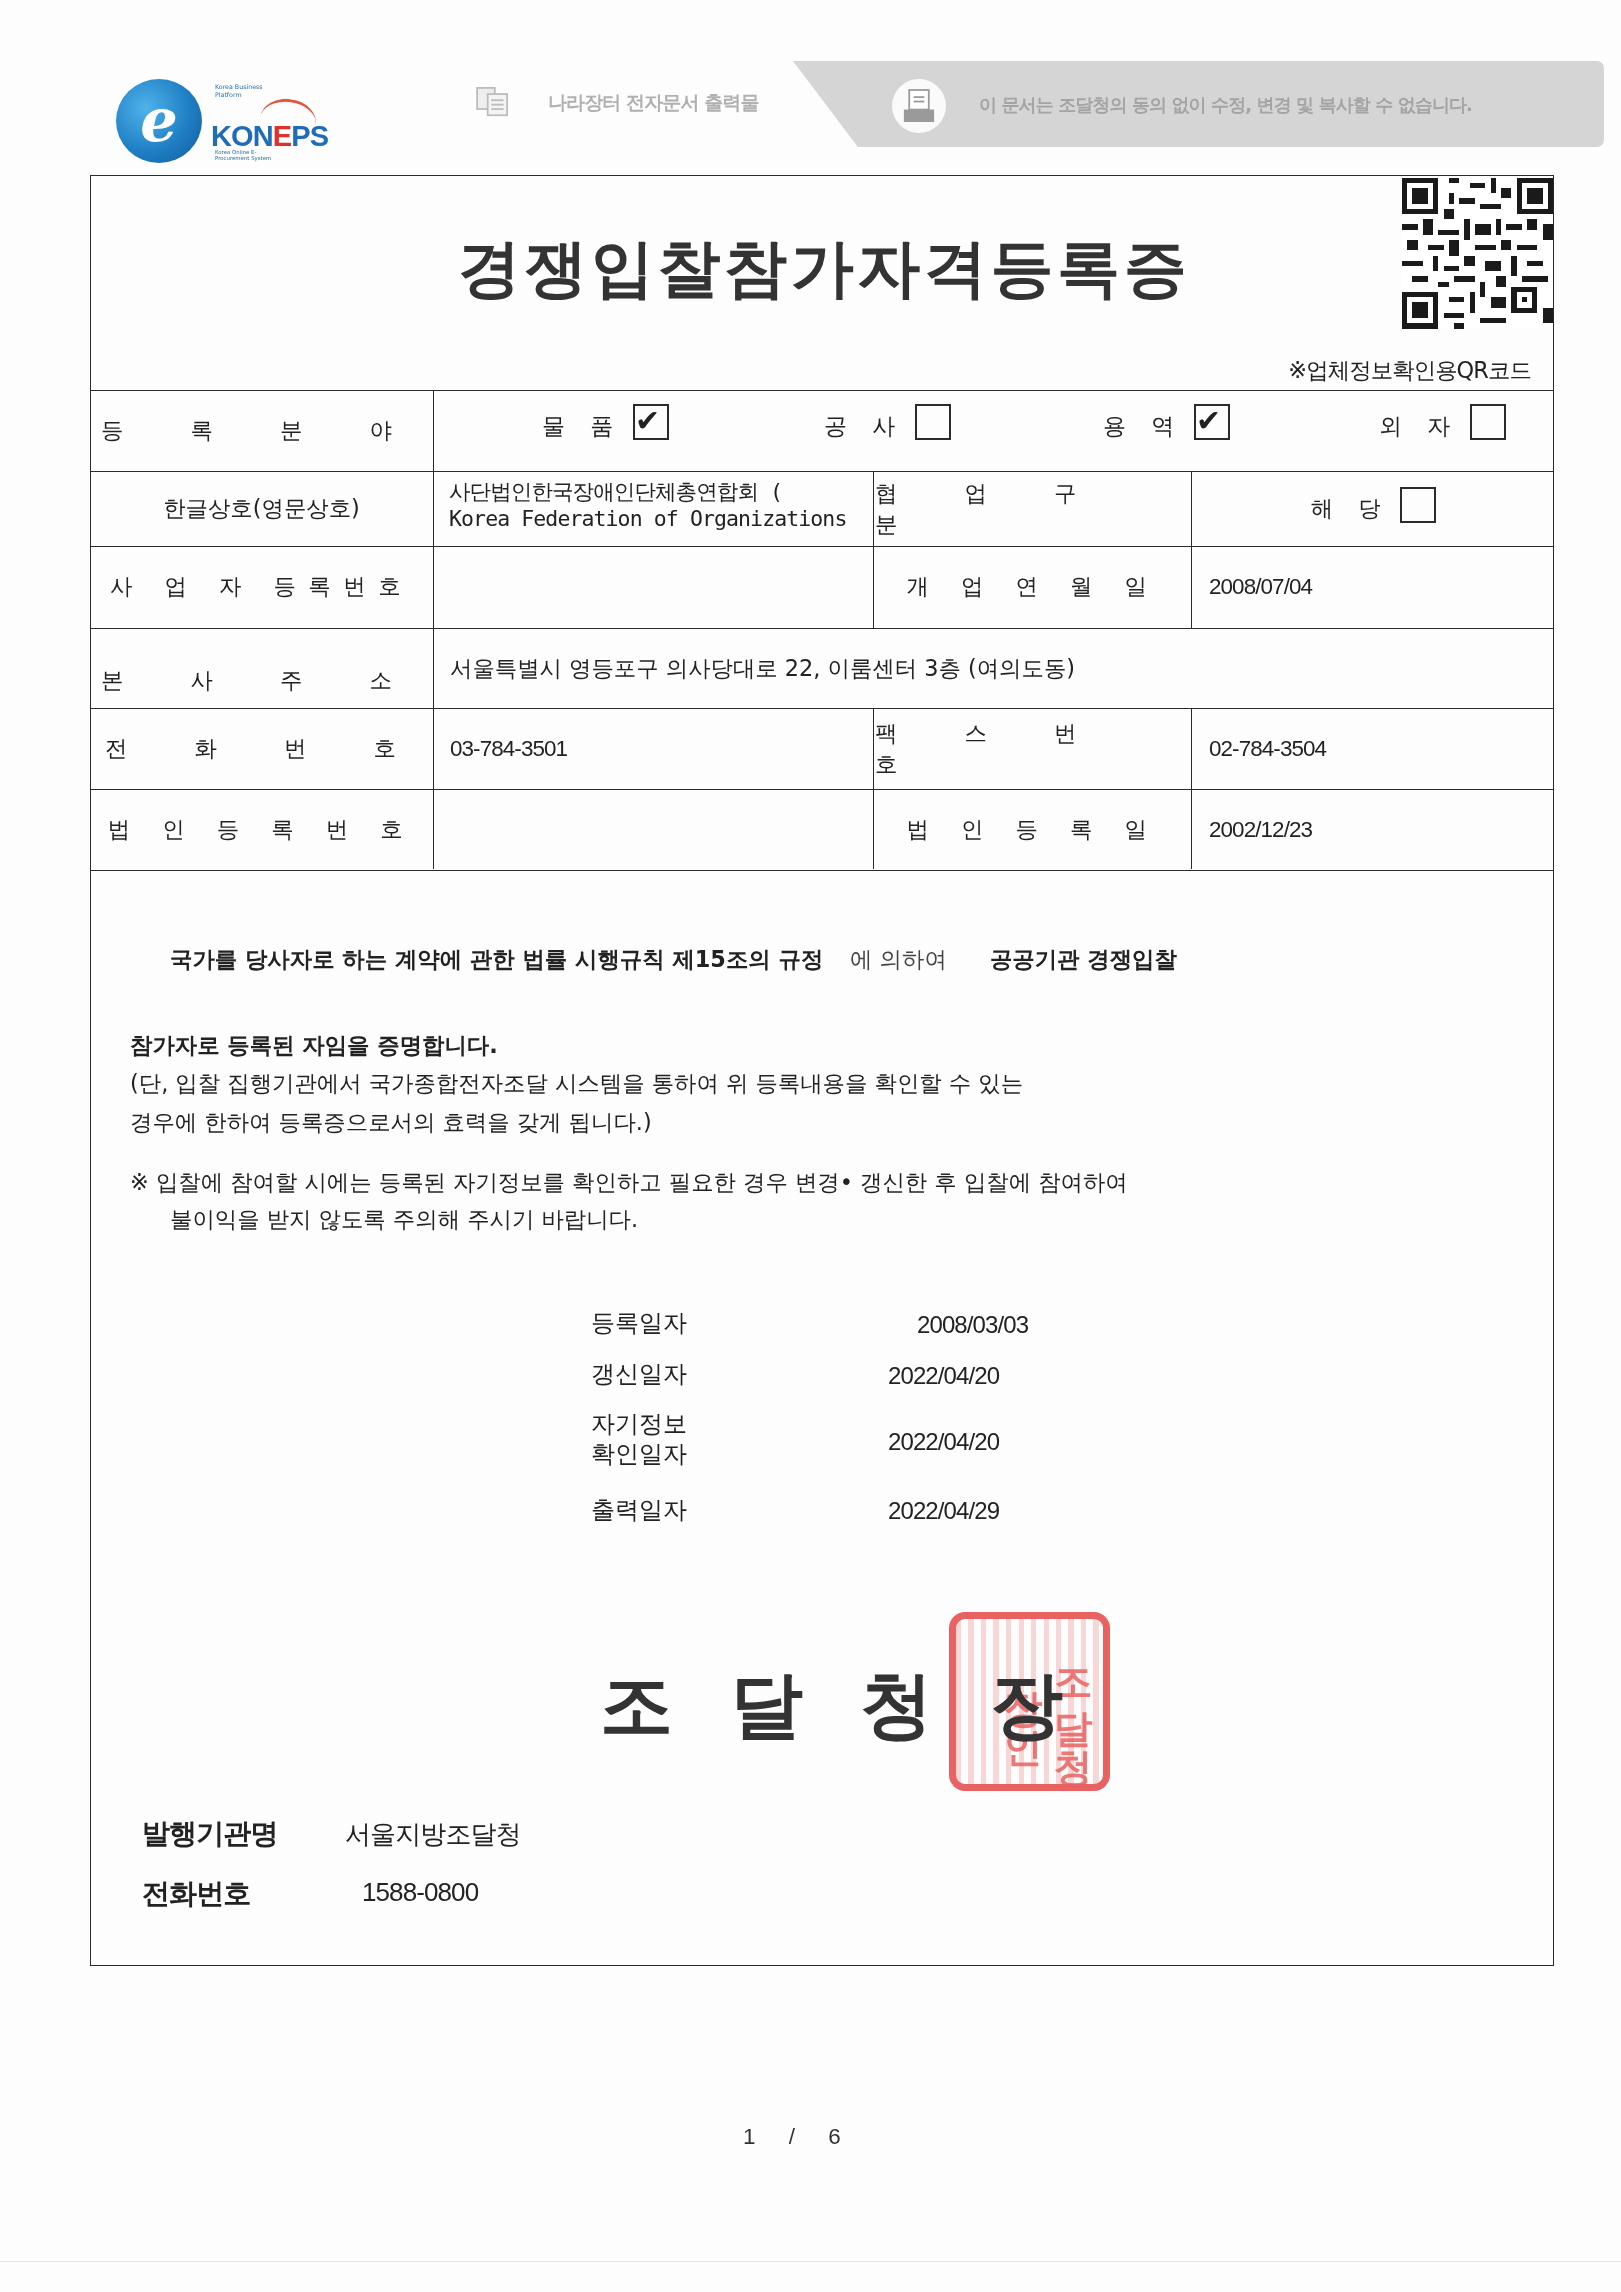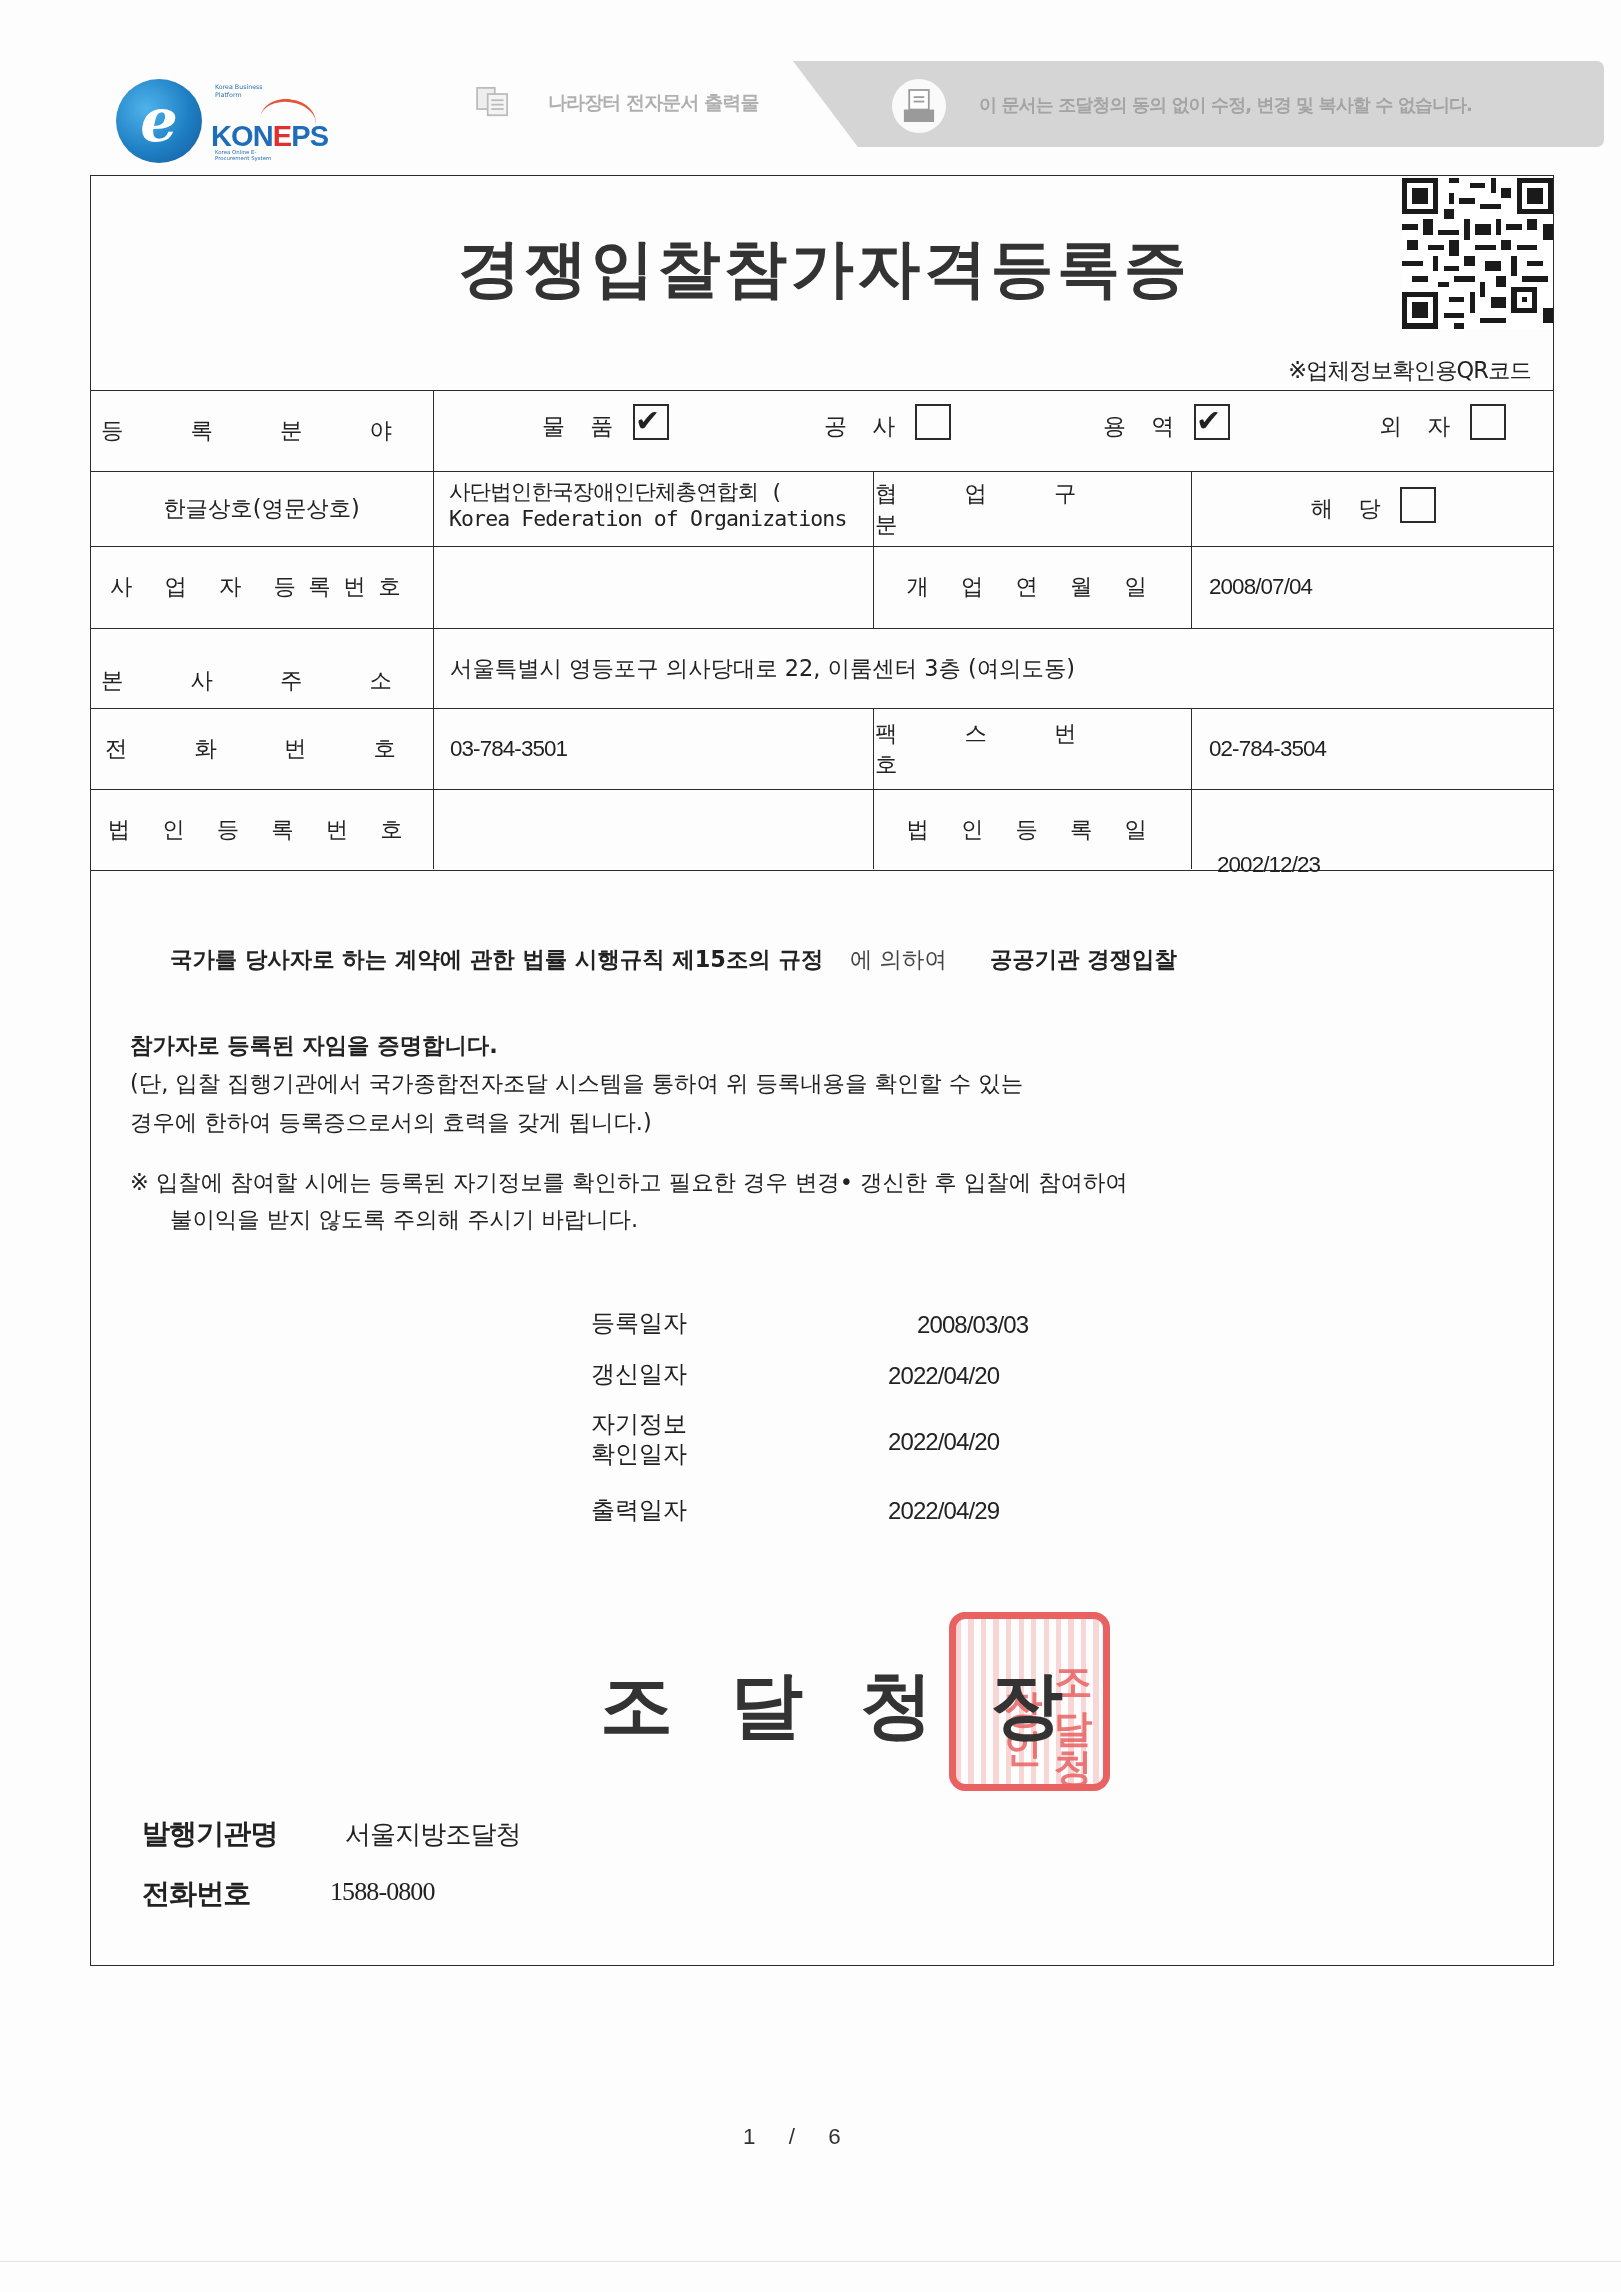--- a/index.html
+++ b/index.html
@@ -245,21 +245,21 @@
 <div class="abs cell left" style="left:434px; top:628px; width:1119px; height:81px;">서울특별시 영등포구 의사당대로 22, 이룸센터 3층 (여의도동)</div>
 
 <div class="abs cell center label-wide" style="left:90px; top:708px; width:343px; height:81px;padding-left:8px;">전 화 번 호</div>
 <div class="abs cell left value-num" style="left:434px; top:708px; width:439px; height:81px;">03-784-3501</div>
 <div class="abs cell center label-wide" style="left:875px; top:708px; width:316px; height:81px;">팩 스 번 호</div>
 <div class="abs cell left value-num" style="left:1193px; top:708px; width:302px; height:81px;">02-784-3504</div>
 
 <div class="abs cell center label-spaced" style="left:90px; top:789px; width:343px; height:81px;">법 인 등 록 번 호</div>
 <div class="abs cell left" style="left:434px; top:789px; width:439px; height:81px;"></div>
 <div class="abs cell center label-spaced" style="left:875px; top:789px; width:316px; height:81px;">법 인 등 록 일</div>
-<div class="abs cell left value-num" style="left:1193px; top:824px; width:390px; height:81px;margin-left:8px;">2002/12/23</div>
+<div class="abs cell left value-num" style="left:1193px; top:789px; width:390px; height:81px;">2002/12/23</div>
 
 <div class="abs para" style="left:170px; top:944px;">
   <b>국가를 당사자로 하는 계약에 관한 법률 시행규칙 제15조의 규정</b>
   <span class="light" style="margin-left:19.7px;">에 의하여</span>
   <b style="margin-left:36px;">공공기관 경쟁입찰</b>
 </div>
 <div class="abs para" style="left:130px; top:1030px;">
   <b>참가자로 등록된 자임을 증명합니다.</b>
 </div>
 <div class="abs para" style="left:130px; top:1068px;">(단, 입찰 집행기관에서 국가종합전자조달 시스템을 통하여 위 등록내용을 확인할 수 있는</div>
@@ -282,21 +282,21 @@
 <div class="abs date-label" style="left:591px; top:1496px;">출력일자</div>
 <div class="abs date-value" style="left:888px; top:1497px;">2022/04/29</div>
 
 <div class="abs seal"></div>
 <div class="abs seal-glyphs">조달청장인</div>
 <div class="abs seal-text">조달청장</div>
 
 <div class="abs issuer-label" style="left:142px; top:1815px;">발행기관명</div>
 <div class="abs issuer-value" style="left:345px; top:1817px;">서울지방조달청</div>
 <div class="abs issuer-label" style="left:142px; top:1875px;">전화번호</div>
-<div class="abs issuer-value" style="left:330px; top:1877px; font-family:Liberation Serif, serif;">1588-0800</div>
+<div class="abs issuer-value" style="left:362px; top:1877px; font-family:Liberation Sans, sans-serif;">1588-0800</div>
 
 <div class="abs page-num">
   <span>1</span>
   <span>/</span>
   <span>6</span>
 </div>
 <div class="abs page-rule"></div>
 
 
 </body></html>

